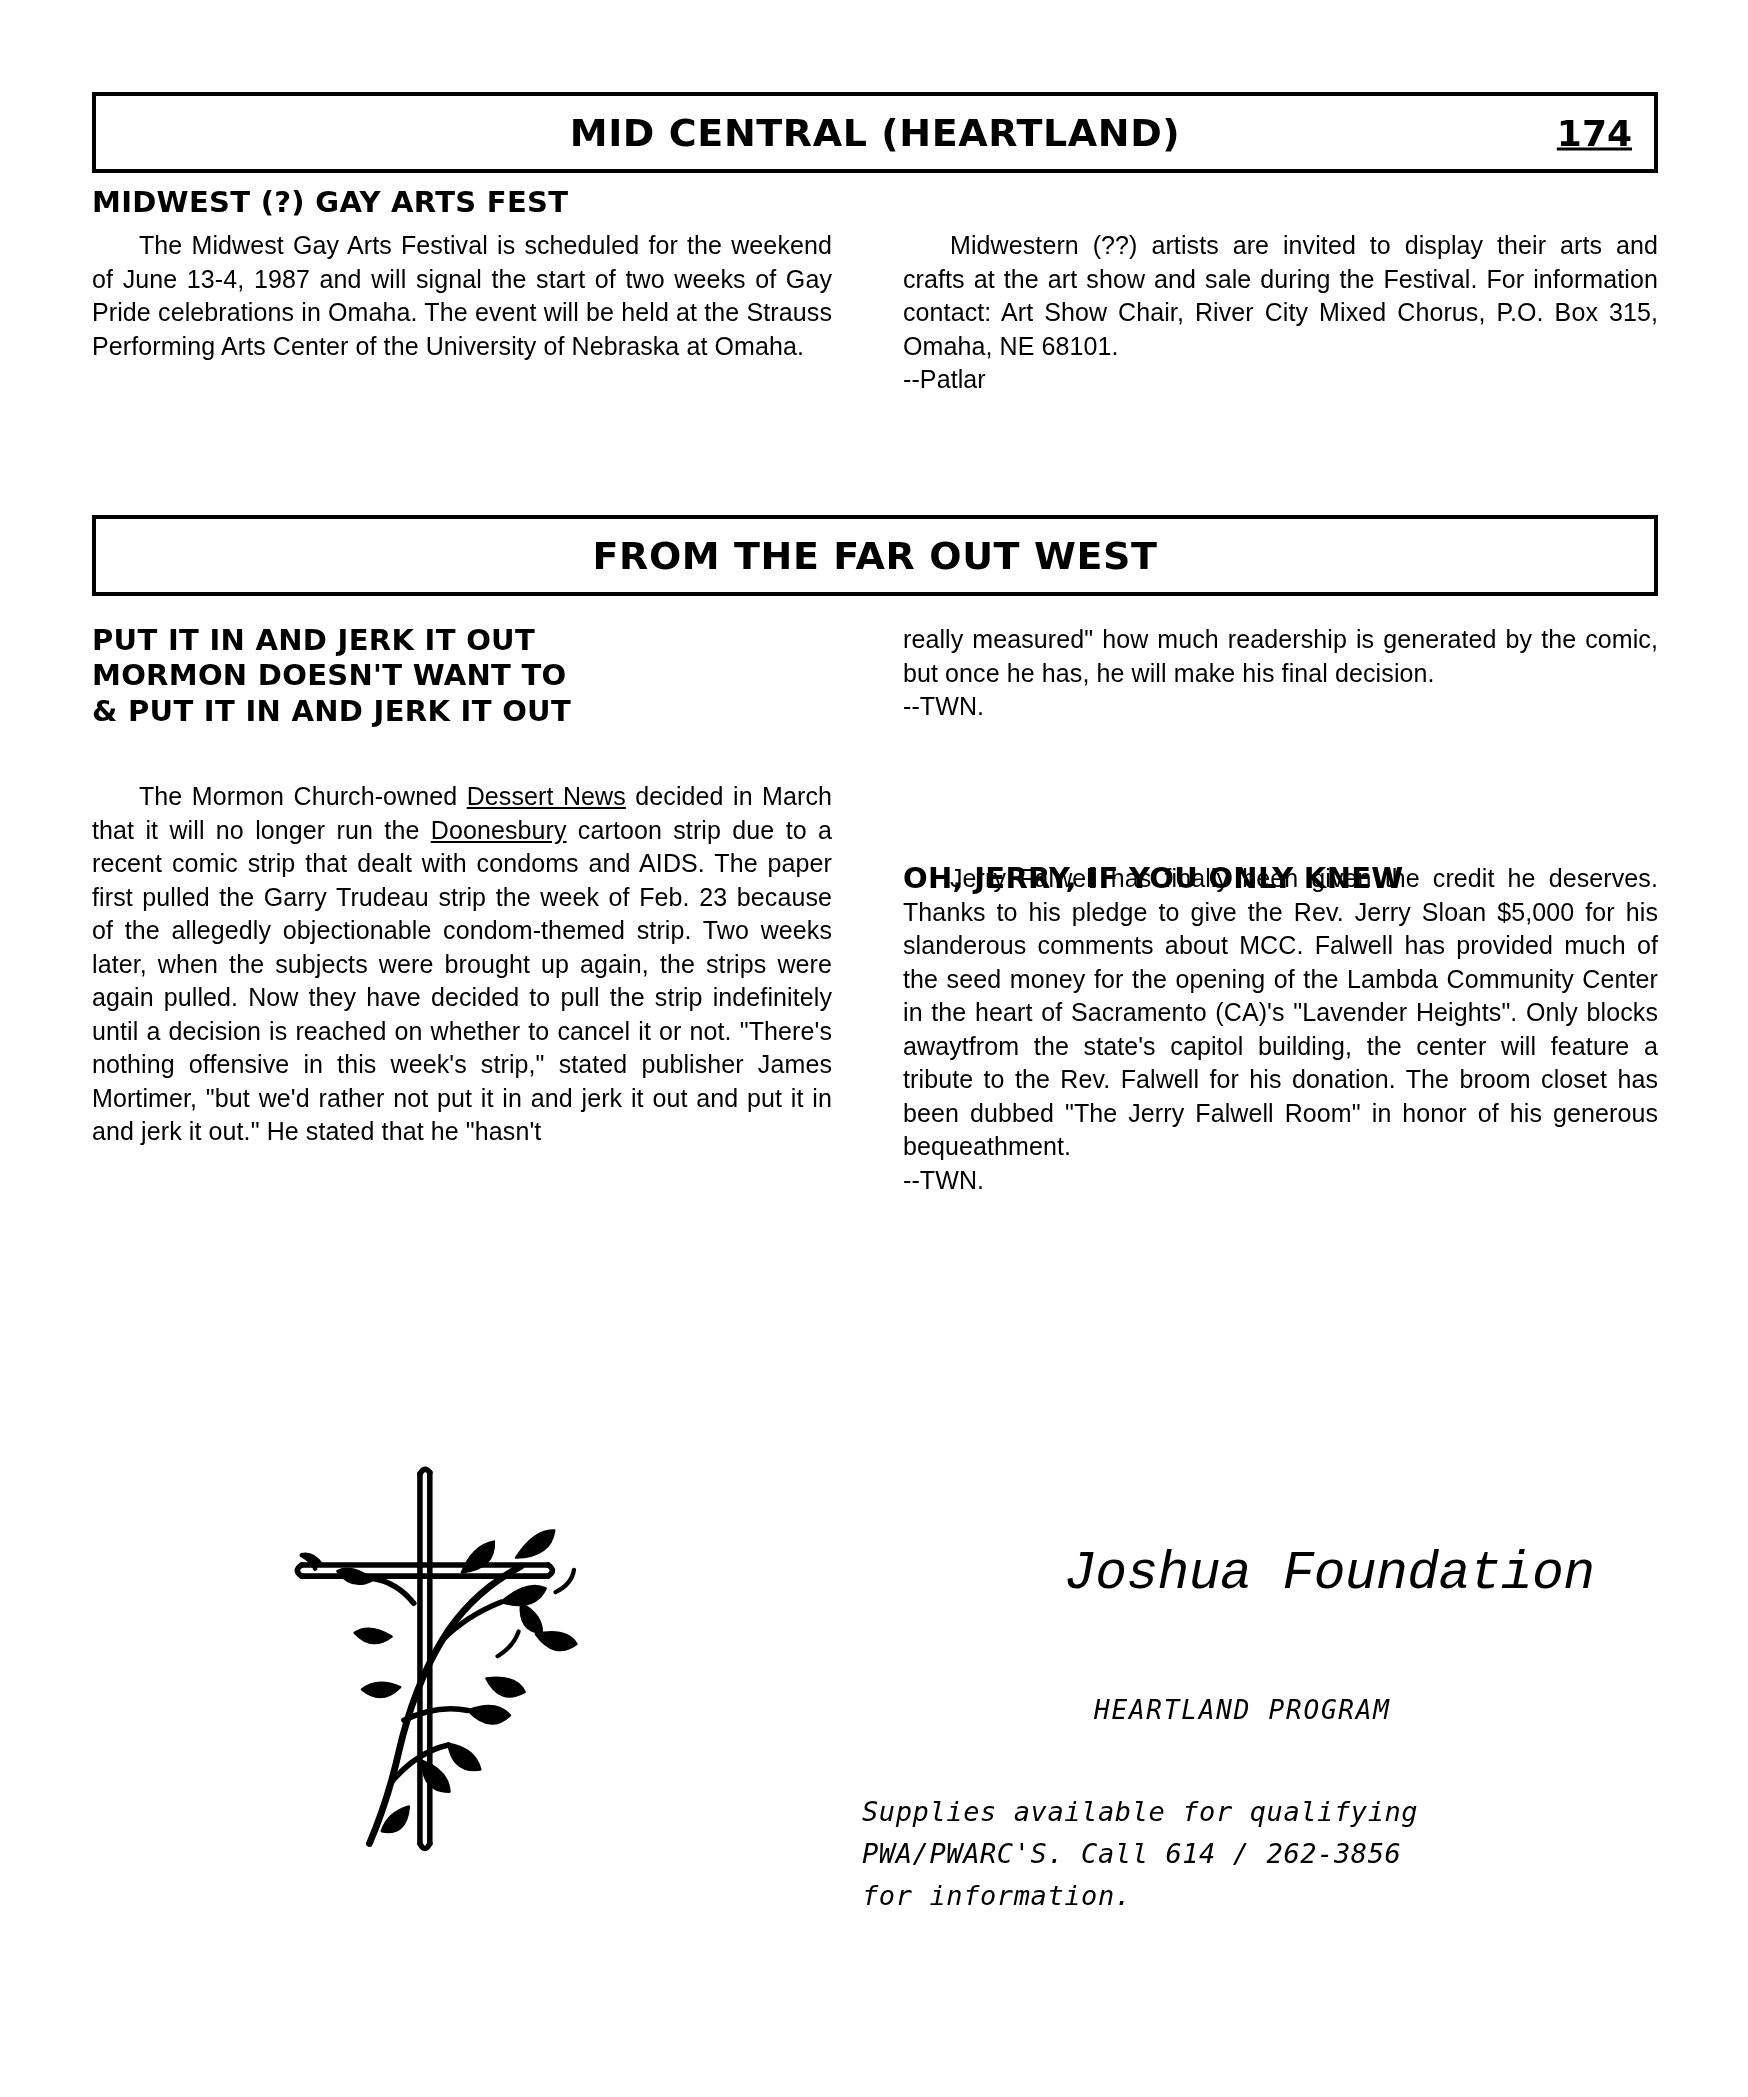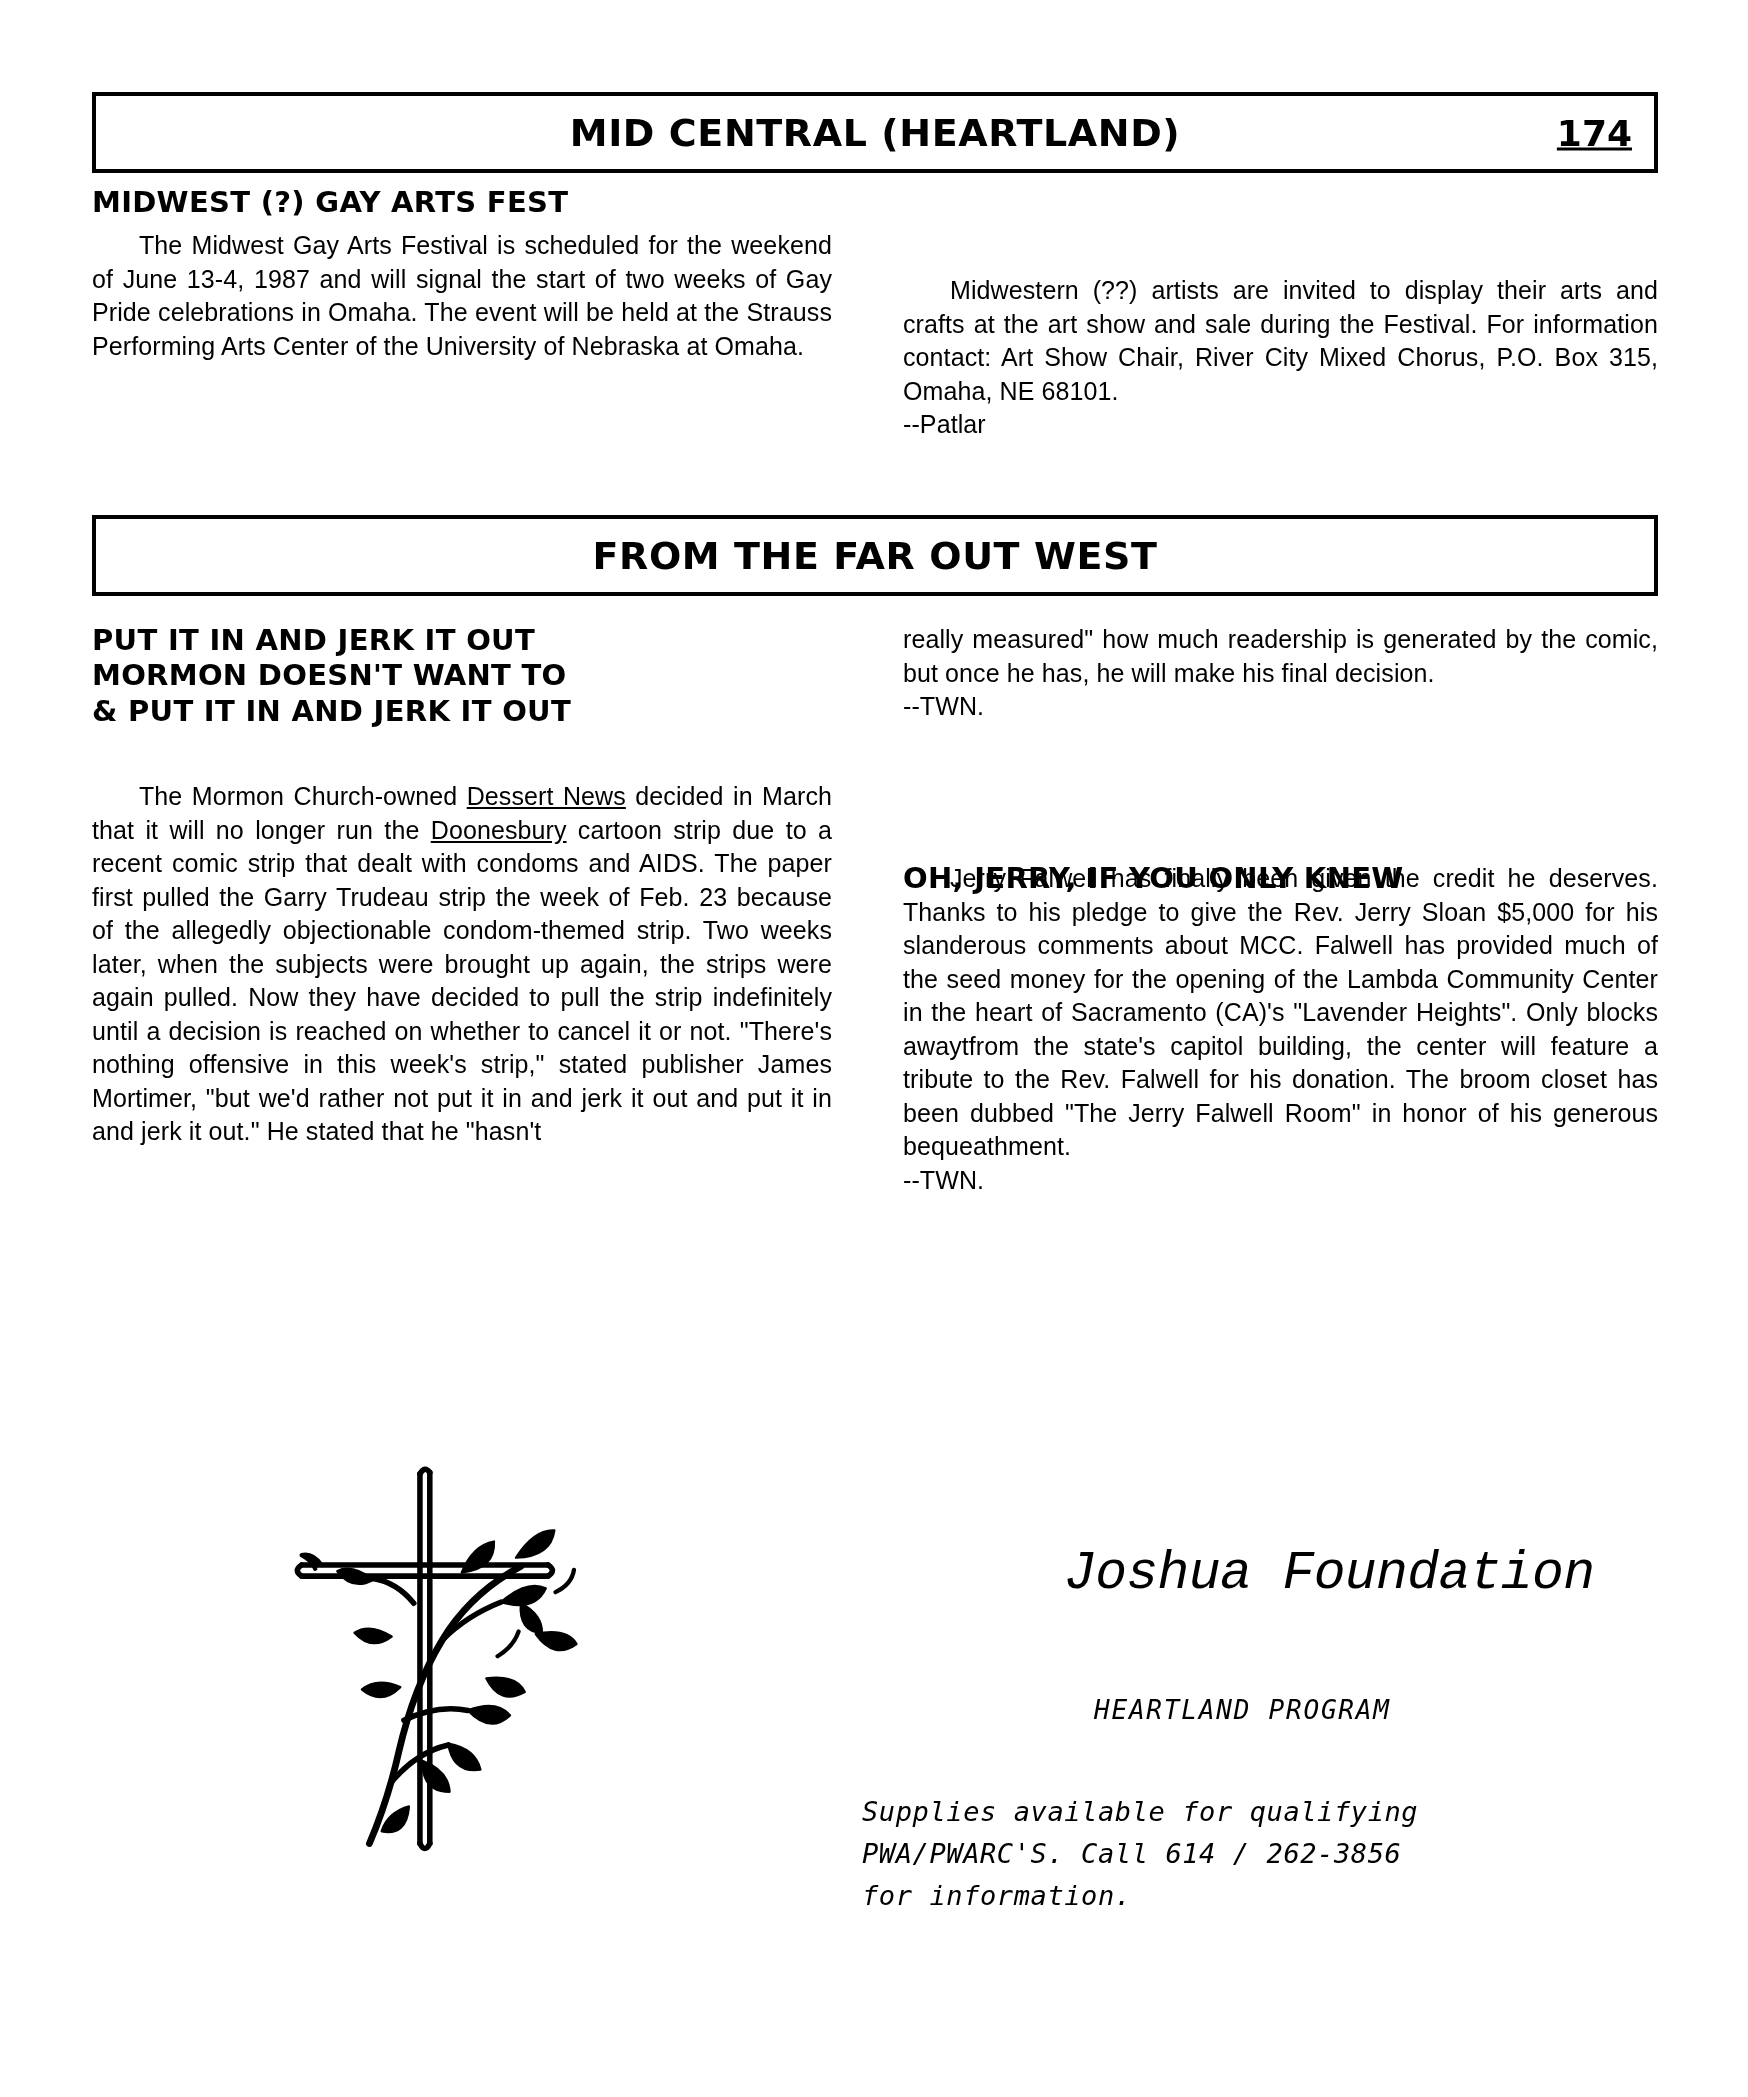--- a/index.html
+++ b/index.html
@@ -99,21 +99,21 @@
     text-indent: 47px;
   }
   .body-col p.noindent {
     text-indent: 0;
   }
   .u { text-decoration: underline; }
 
   
   #headline-midwest { left: 92px; top: 185px; width: 777px; }
   #col-midwest-left { left: 92px; top: 229px; width: 740px; }
-  #col-midwest-right { left: 903px; top: 229px; width: 755px; margin-top: 45px; }
+  #col-midwest-right { left: 903px; top: 229px; width: 755px; }
 
   #headline-mormon { left: 92px; top: 623px; width: 758px; }
   #col-mormon { left: 92px; top: 780px; width: 740px; }
 
   #col-farout-right-top { left: 903px; top: 623px; width: 755px; }
   #headline-jerry { left: 903px; top: 820px; width: 758px; margin-top: 41px; }
   #col-jerry { left: 903px; top: 862px; width: 755px; }
 
   
   #ad-joshua {

